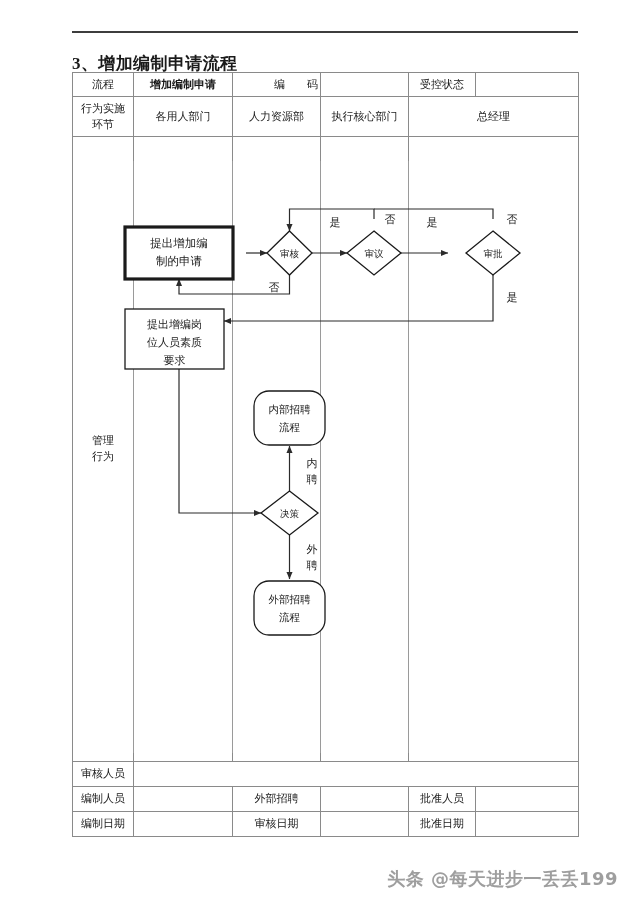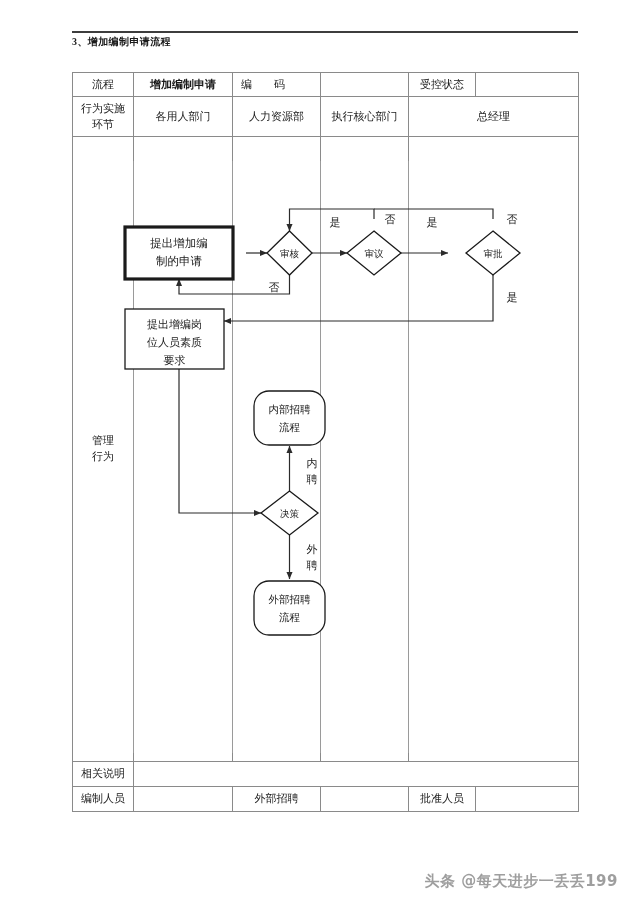--- a/index.html
+++ b/index.html
@@ -11,54 +11,54 @@
   .page{position:absolute;inset:0;}
 
   
   .top-rule{
     position:absolute;left:72px;top:31px;width:506px;height:0;
     border-top:2px solid #3d3d3d;
   }
 
   
   .section-title{
-    position:absolute;left:72px;top:35px;
-    font-size:10px;font-weight:bold;letter-spacing:.4px;
+    position:absolute;left:72px;top:52px;
+    font-size:17px;font-weight:bold;letter-spacing:.4px;
     white-space:nowrap;
   }
 
   
   .doc-table{
     position:absolute;left:72px;top:72px;width:506px;
     border-collapse:collapse;table-layout:fixed;
   }
   .doc-table td{
     border:1px solid #8a8a8a;
     font-size:11px;text-align:center;vertical-align:middle;
     padding:2px 2px;line-height:1.45;
   }
   .doc-table td.bold{font-weight:bold;}
-  .doc-table td.left{text-align:left;padding-left:8px;}
+  .doc-table td.left{text-align:right;padding-left:8px;}
   .r-h1 td{height:19px;}
   .r-h2 td{height:19px;}
   .r-h3 td{height:35px;}
   .r-body td{height:592px;vertical-align:middle;padding:16px;}
   .r-note td{height:20px;}
   .r-sign td{height:20px;}
 
   .vlabel{font-size:11px;line-height:1.5;}
 
   
   .flow-wrap{position:absolute;left:72px;top:161px;width:506px;height:592px;pointer-events:none;}
   .flow-wrap svg{display:block;}
 
   
   .watermark{
     position:absolute;right:22px;bottom:14px;
-    font-size:15px;font-weight:bold;color:#8e8e8e;
+    font-size:18px;font-weight:bold;color:#8e8e8e;
     letter-spacing:.5px;white-space:nowrap;
     font-family:"DejaVu Sans","Liberation Sans",sans-serif;
     opacity:.85;
   }
 </style>
 </head>
 <body>
 
 <div class="page">
 
@@ -92,29 +92,37 @@
         <td colspan="2">总经理</td>
       </tr>
       <tr class="r-body">
         <td class="vlabel">管理<br>行为</td>
         <td></td>
         <td></td>
         <td></td>
         <td colspan="2"></td>
       </tr>
       <tr class="r-note">
-        <td>相关说明</td>
+        <td>审核人员</td>
         <td colspan="5" class="left"></td>
       </tr>
       <tr class="r-sign">
         <td>编制人员</td>
         <td></td>
         <td>外部招聘</td>
         <td></td>
         <td>批准人员</td>
+        <td></td>
+      </tr>
+      <tr class="r-sign">
+        <td>编制日期</td>
+        <td></td>
+        <td>审核日期</td>
+        <td></td>
+        <td>批准日期</td>
         <td></td>
       </tr>
     </tbody>
   </table>
 
   <div class="flow-wrap">
   <svg width="506" height="592" viewBox="0 0 506 592" xmlns="http://www.w3.org/2000/svg">
     <defs>
       <marker id="ah" markerWidth="9" markerHeight="9" refX="7.4" refY="3.2" orient="auto" markerUnits="userSpaceOnUse">
         <path d="M0,0 L7.6,3.2 L0,6.4 z" fill="#2b2b2b"></path>

